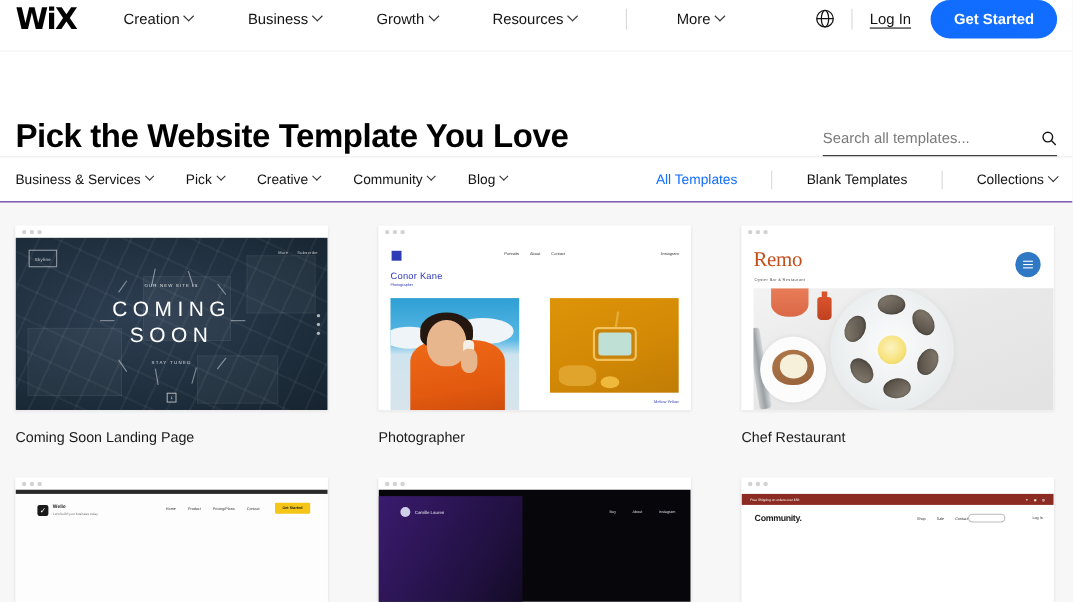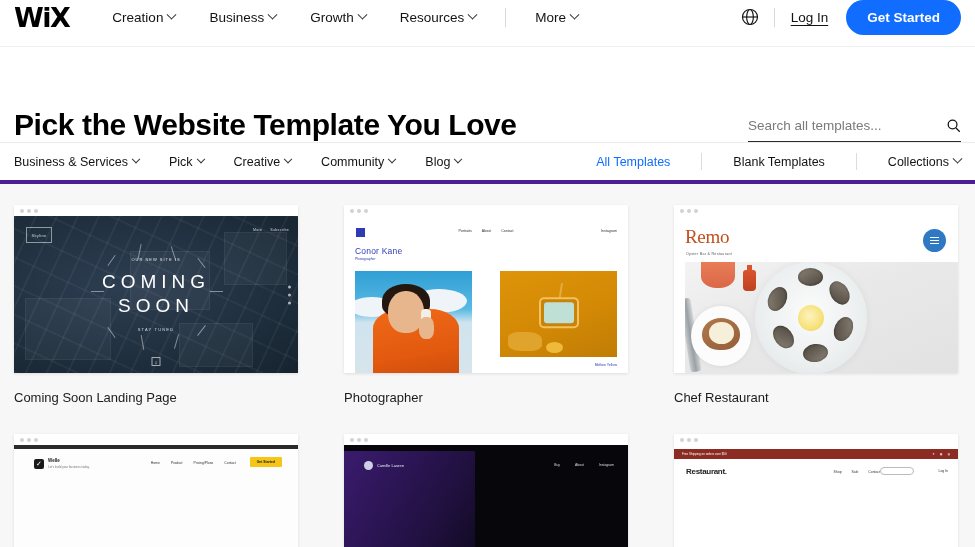--- a/index.html
+++ b/index.html
@@ -18,21 +18,21 @@
     padding: 0 14px 12px 14px;
     border-bottom: 1px solid #f0f0f0;
     position: relative;
   }
   .wix-logo {
     font-size: 27px; font-weight: 700; letter-spacing: -1.5px;
     font-family: "DejaVu Sans", sans-serif;
     color: #000; margin-right: 26px; line-height: 1;
     user-select: none;
   }
-  .main-nav { display: flex; align-items: center; gap: 0px; }
+  .main-nav { display: flex; align-items: center; gap: 16px; }
   .nav-item {
     display: flex; align-items: center; gap: 5px;
     font-size: 13.5px; color: #131313; padding: 0 17px;
     cursor: pointer; white-space: nowrap;
   }
   .chev {
     display: inline-block; width: 7px; height: 7px;
     border-right: 1.3px solid #333; border-bottom: 1.3px solid #333;
     transform: rotate(45deg) translate(-2px,-2px);
   }
@@ -73,21 +73,21 @@
     width: 100%; background: transparent;
     font-family: "Liberation Sans", sans-serif;
   }
   .search-input::placeholder { color: #7a7a7a; }
   .search-icon { width: 15px; height: 15px; flex: 0 0 auto; cursor: pointer; }
 
   
   .cat-bar {
     background: #fff; height: 42px; display: flex; align-items: center;
     padding: 0 14px; border-top: 1px solid #ececec;
-    border-bottom: 4px solid #4c1d95;
+    border-bottom: 1px solid #4c1d95;
   }
   .cat-left { display: flex; align-items: center; }
   .cat-item {
     display: flex; align-items: center; gap: 5px;
     font-size: 12.5px; color: #131313; cursor: pointer;
     margin-right: 30px; white-space: nowrap;
   }
   .cat-item .chev { width: 6px; height: 6px; }
   .cat-right { margin-left: auto; display: flex; align-items: center; }
   .cat-link {
@@ -668,21 +668,21 @@
         <div class="shot">
           <div class="r2-red">
             <div class="r2-redbar">
               <span>Free Shipping on orders over $50</span>
               <span class="sp">
                 <span>✦</span>
                 <span>◉</span>
                 <span>◍</span>
               </span>
             </div>
-            <div class="r2-champ">Restaurant.</div>
+            <div class="r2-champ">Community.</div>
             <div class="r2-rnav">
               <span>Shop</span>
               <span>Sale</span>
               <span>Contact</span>
             </div>
             <div class="r2-search"></div>
             <div class="r2-login">Log In</div>
           </div>
         </div>
       </div>

